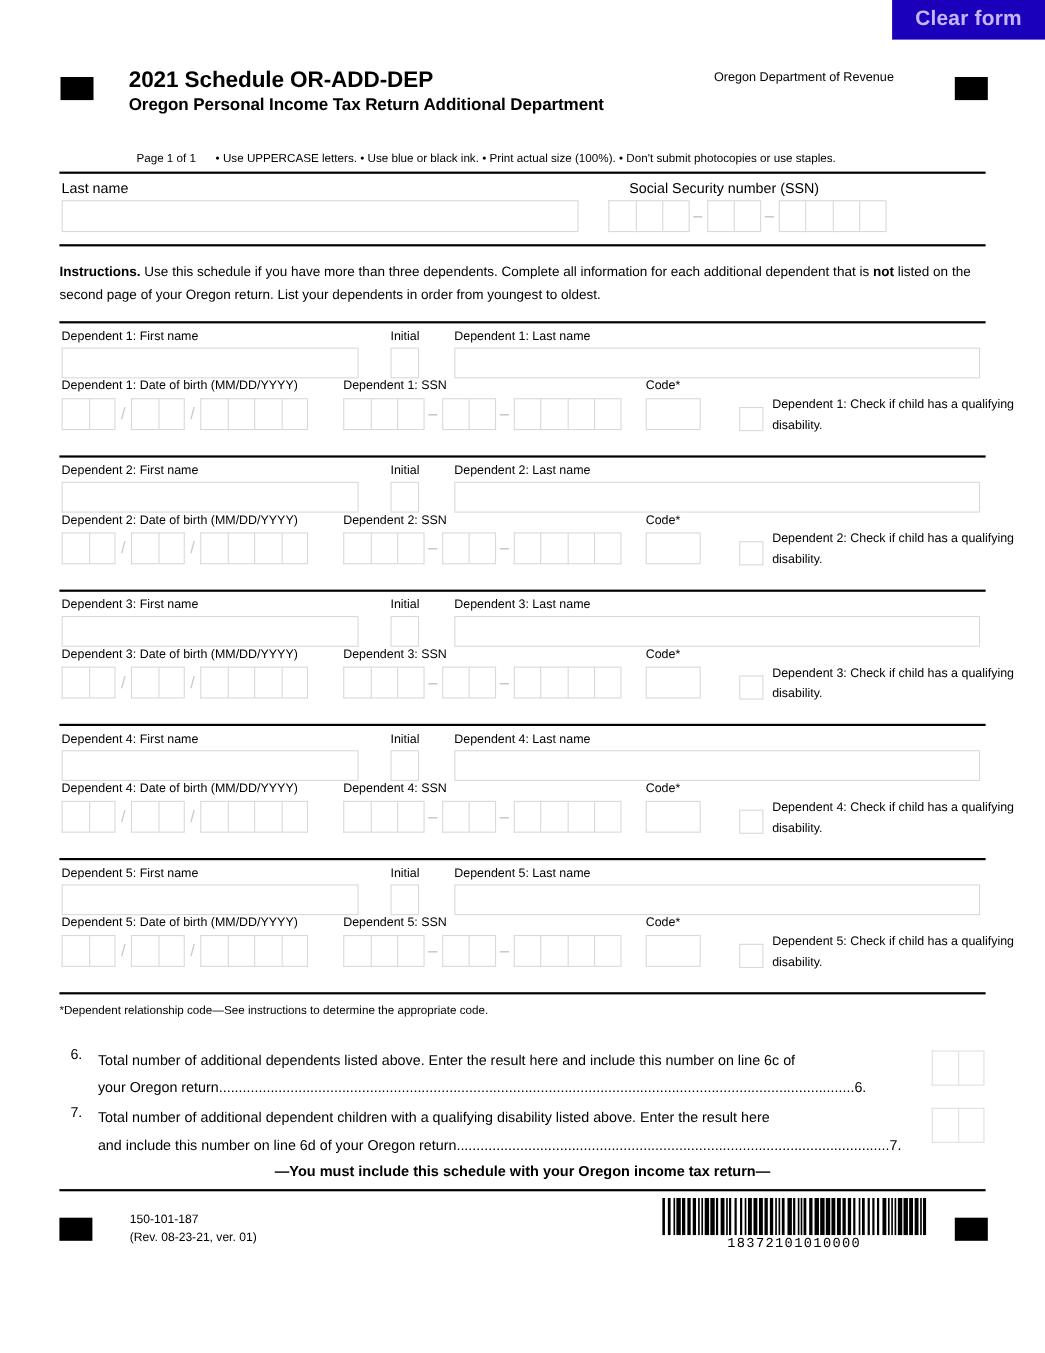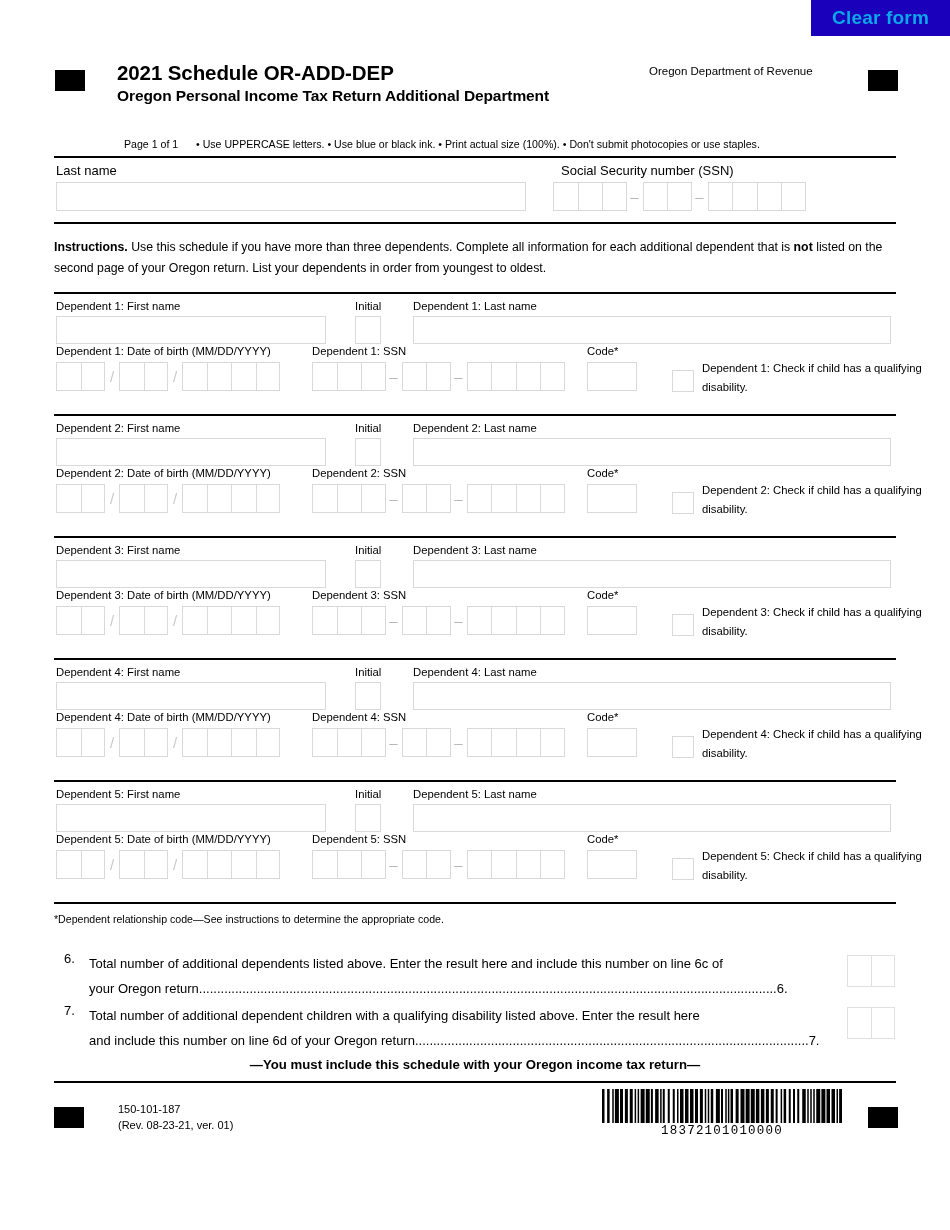--- a/index.html
+++ b/index.html
@@ -13,21 +13,21 @@
     position: relative;
     overflow: hidden;
   }
 
   
   .clearform-btn {
     position: absolute;
     top: 0; right: 0;
     width: 139px; height: 36px;
     background: #1a00bb;
-    color: #0ea5e9;
+    color: #c4b5fd;
     font-size: 19px;
     font-weight: bold;
     display: flex;
     align-items: center;
     justify-content: center;
     letter-spacing: .2px;
     cursor: pointer;
     border: none;
   }
 
@@ -68,21 +68,21 @@
   .strip .pageof { position: absolute; left: 124px; top: 0; }
   .strip .bullets { position: absolute; left: 196px; top: 0; white-space: nowrap; }
 
   
   .rule-thick { height: 0; border-top: 2.5px solid #000; margin: 0 54px; }
 
   
   .namerow { position: relative; height: 58px; margin: 6px 54px 0 54px; }
   .fld-label { font-size: 13px; line-height: 14px; }
   .lastname-label { position: absolute; left: 2px; top: 0; }
-  .ssn-label { position: absolute; left: 507px; top: 0; }
+  .ssn-label { position: absolute; left: 518px; top: 0; }
   .box {
     border: 1.6px solid #d9d9d9;
     background: #ffffff;
   }
   .lastname-box {
     position: absolute; left: 2px; top: 18px;
     width: 470px; height: 29px;
   }
   .ssngrp { position: absolute; left: 499px; top: 18px; display: flex; align-items: center; }
   .cell { border: 1.6px solid #d9d9d9; height: 29px; width: 24.5px; border-right-width: 0; }

